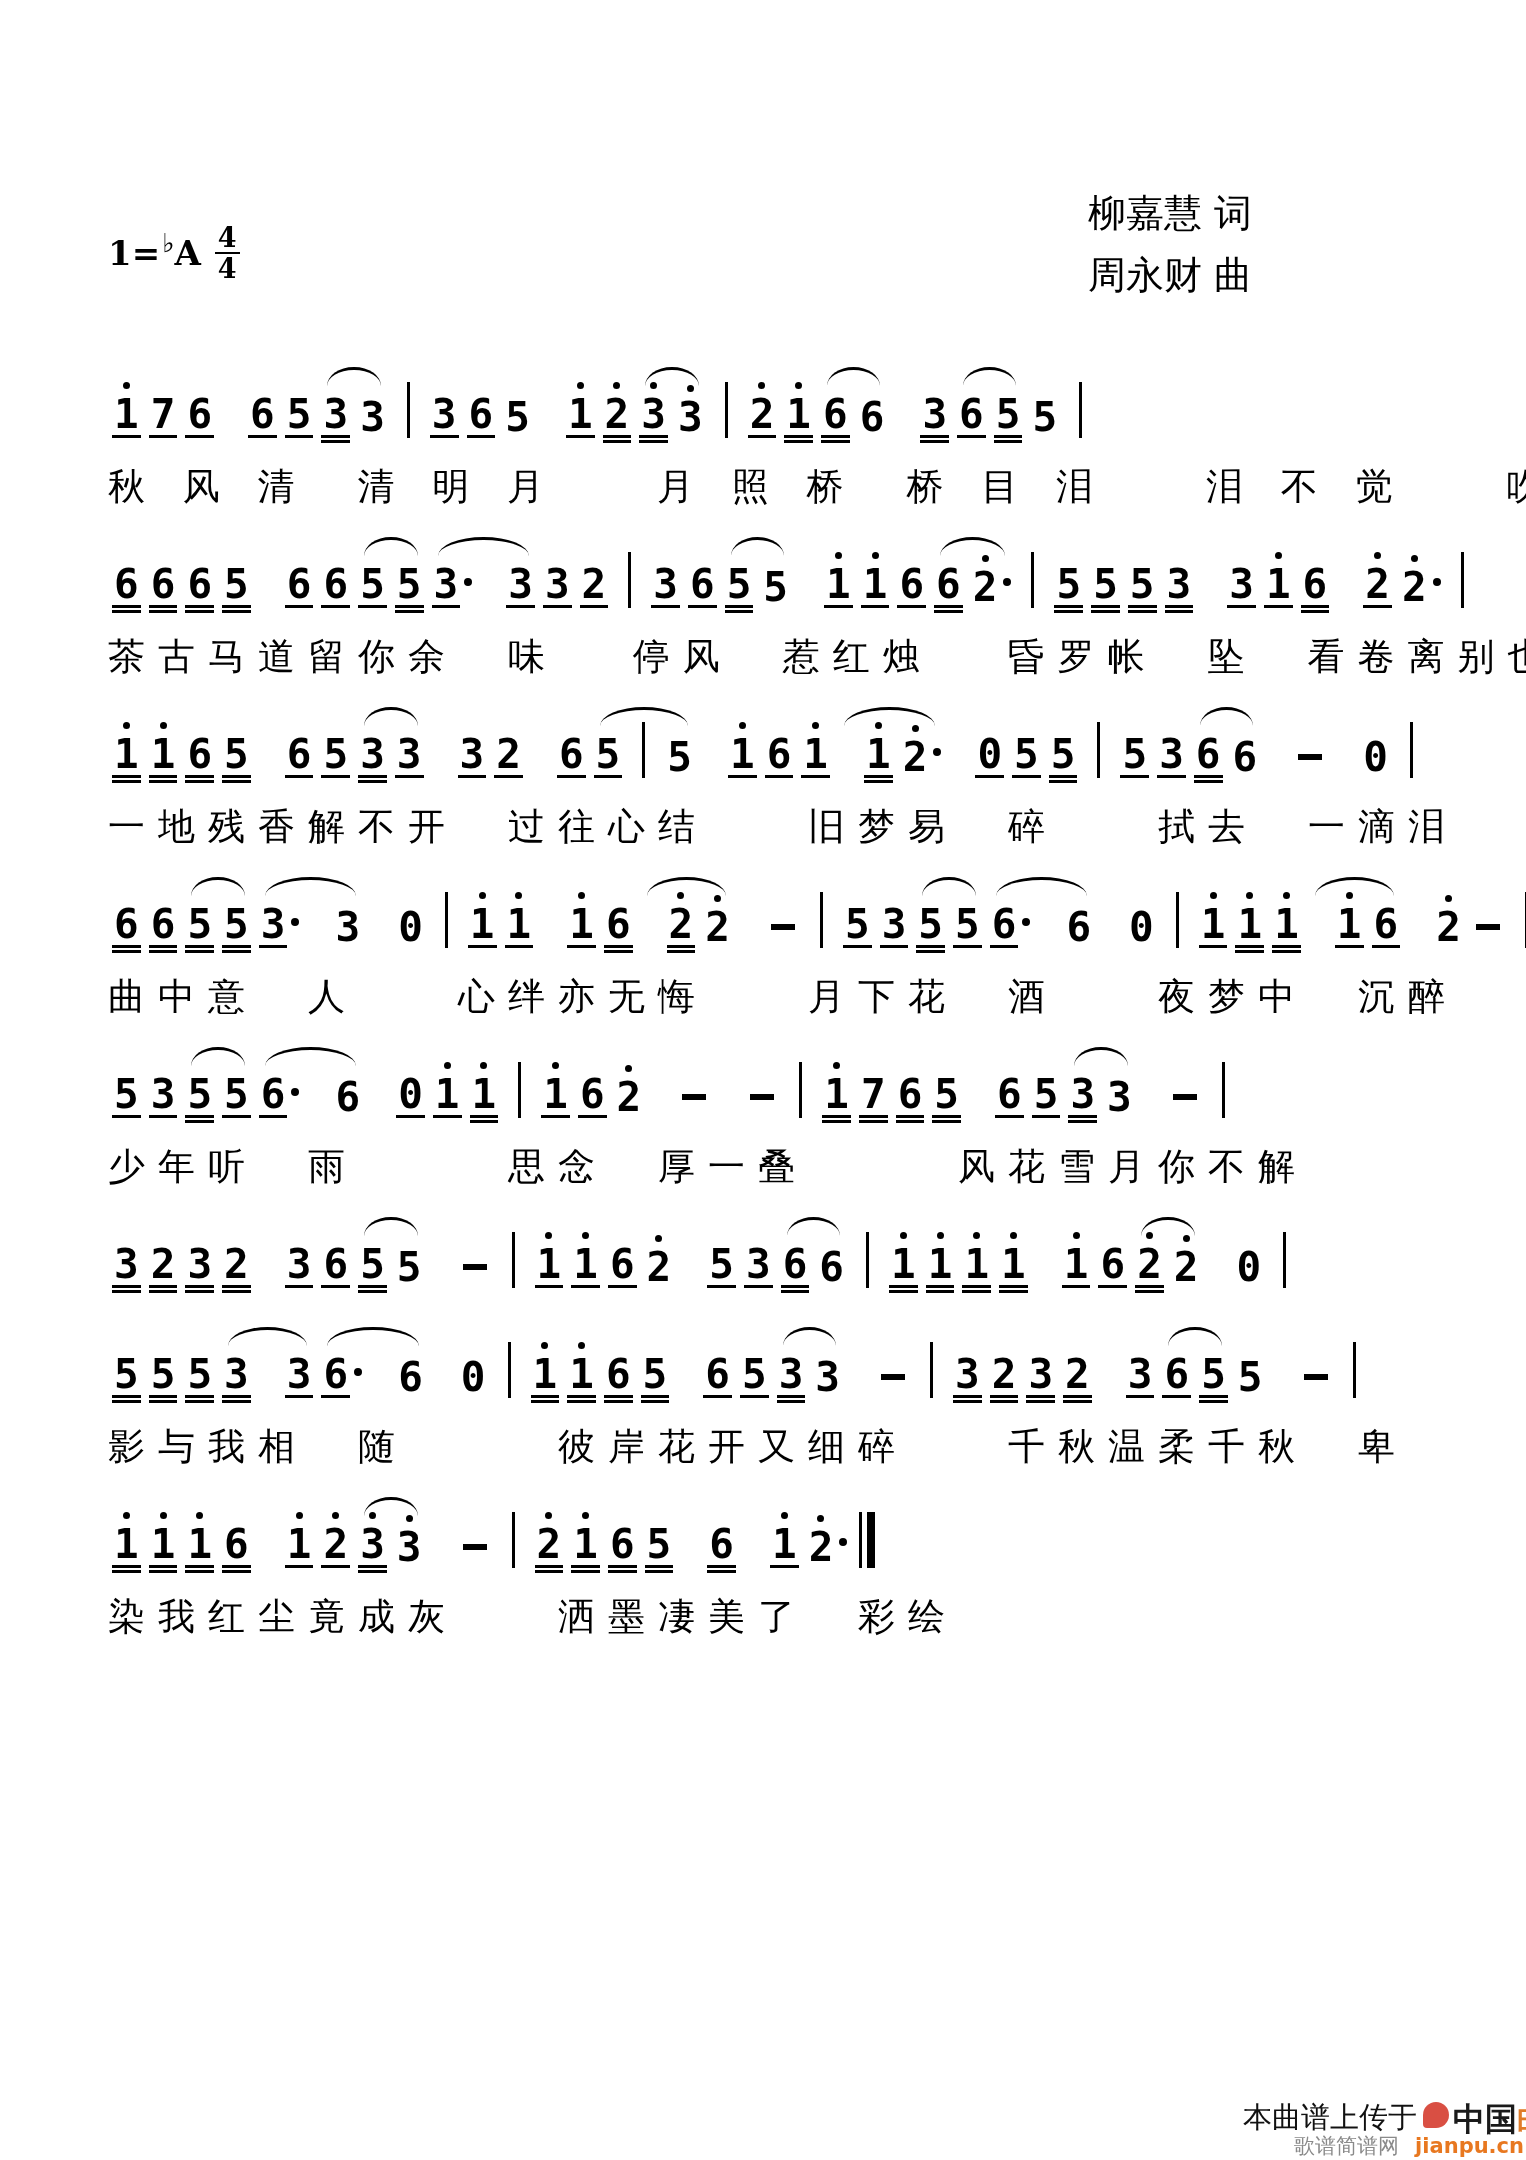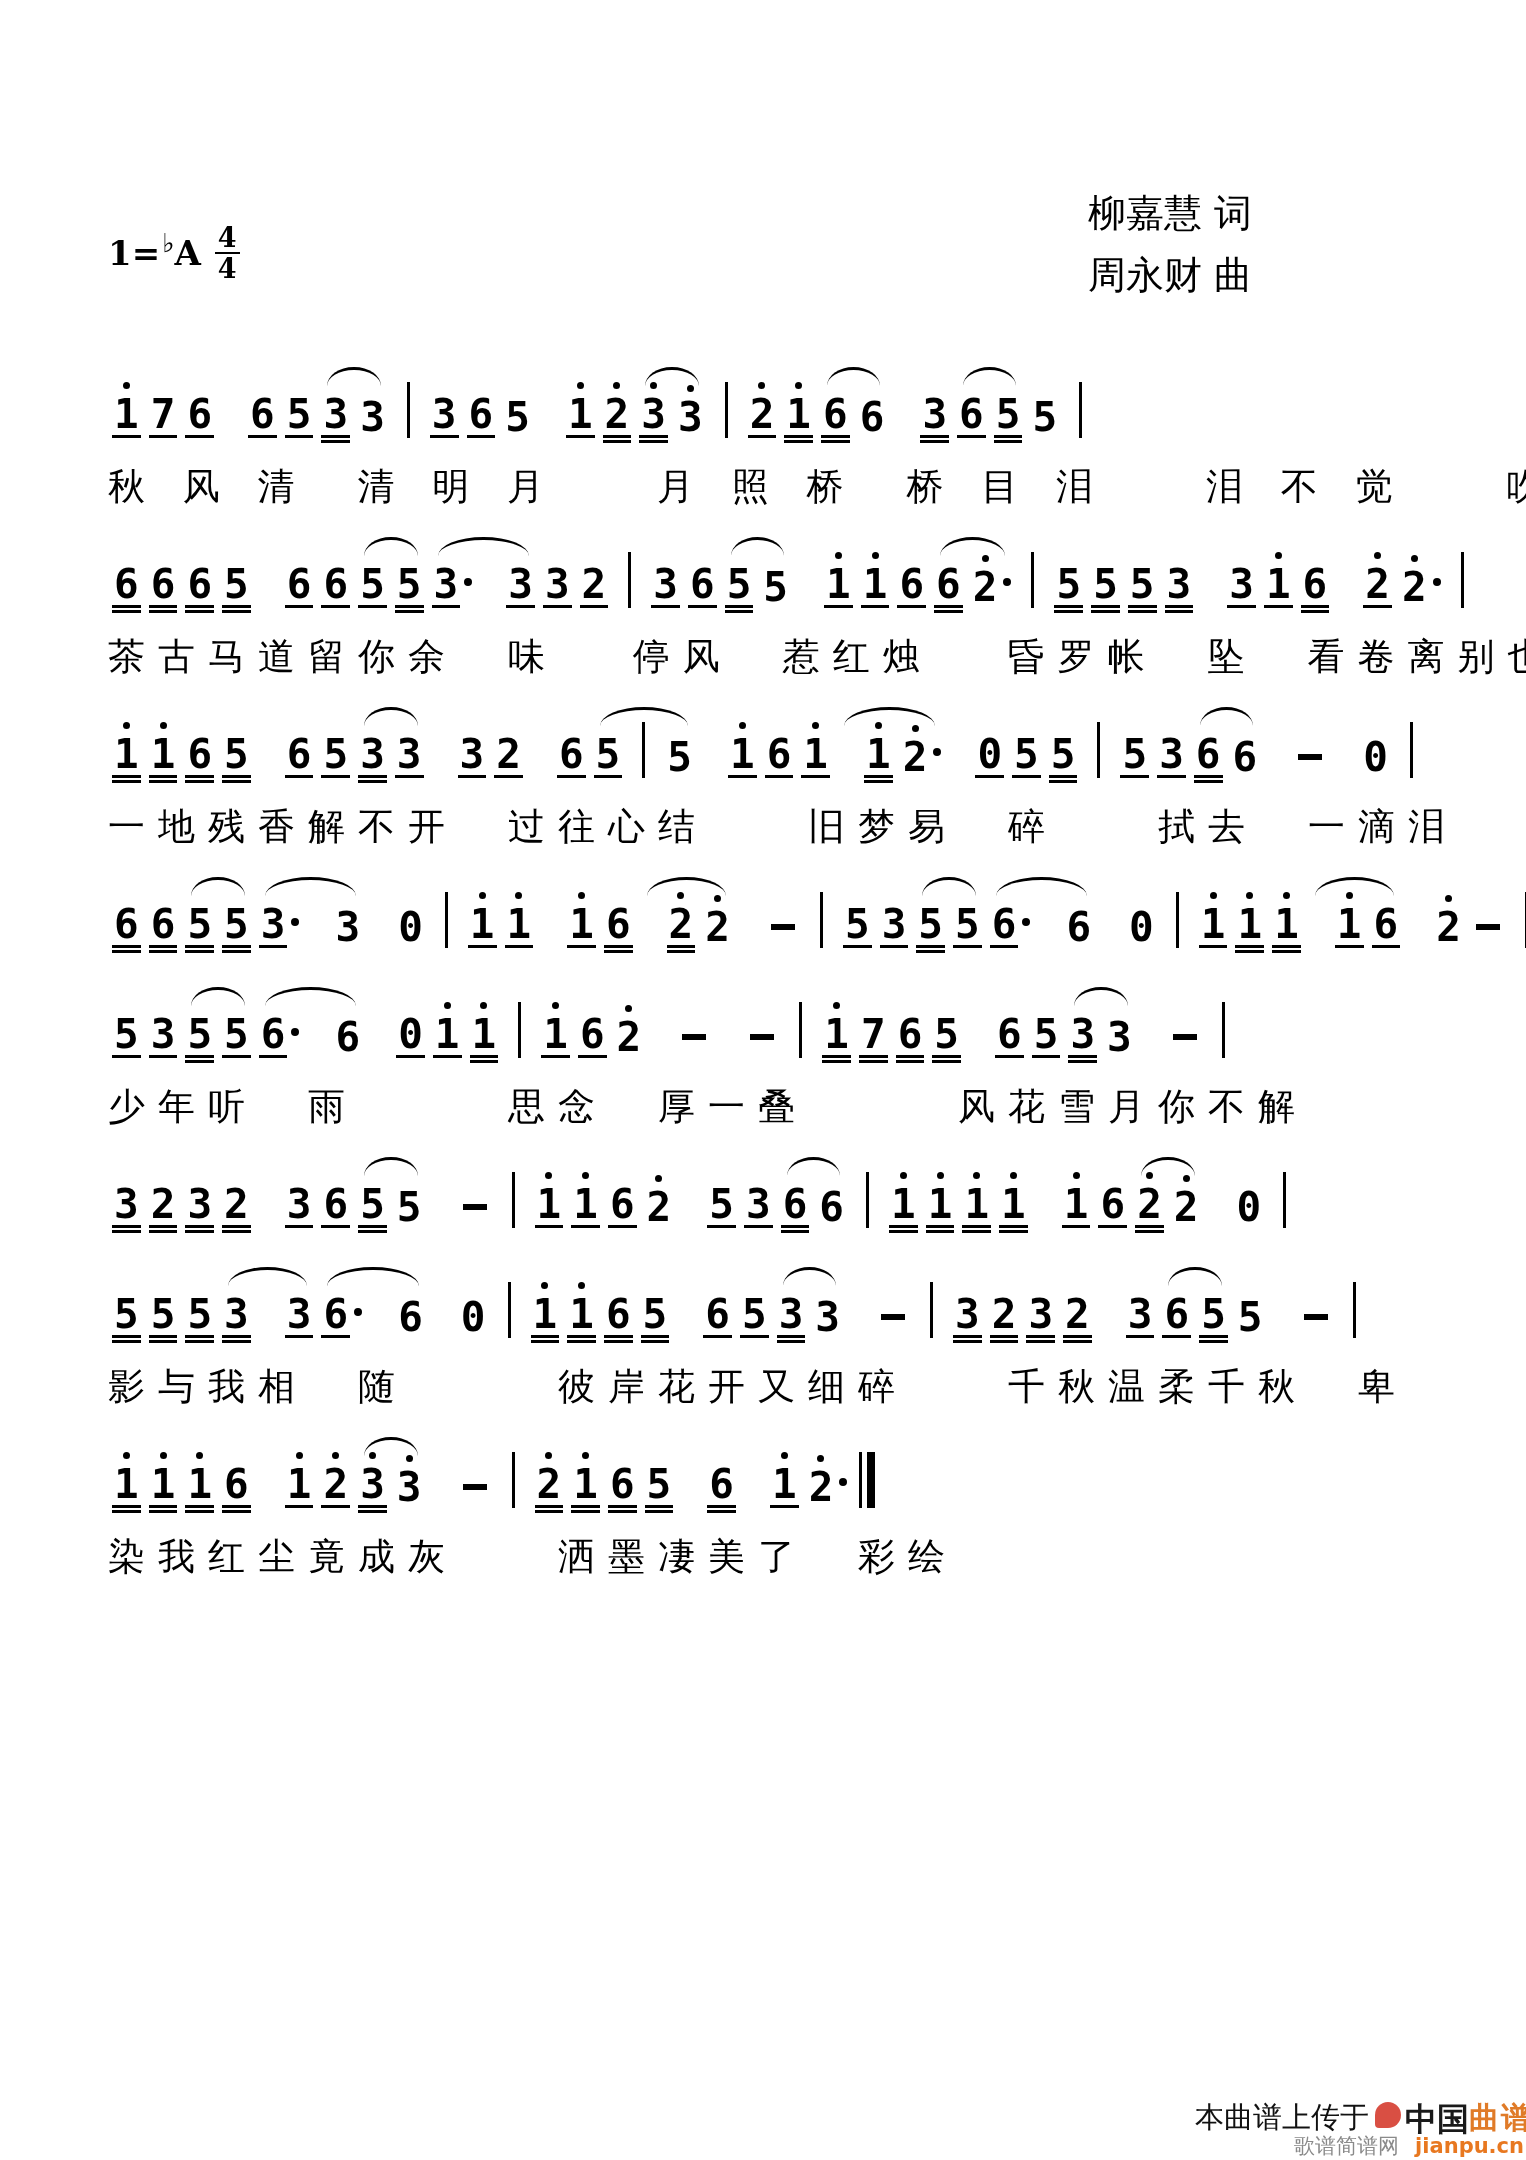--- a/index.html
+++ b/index.html
@@ -47,21 +47,21 @@
   .endbar .thick{width:8px;height:56px;background:#000;}
   .slur-group{position:relative;display:inline-flex;align-items:flex-end;}
   .slur-group::before{content:'';position:absolute;top:-15px;left:10px;right:10px;height:16px;
         border-top:3px solid #000;border-radius:50% 50% 0 0 / 100% 100% 0 0;}
   .lyric-row{margin-top:10px;font-size:37px;letter-spacing:13px;white-space:pre;
              font-family:"DejaVu Serif",serif;}
 
   
   .footer{position:absolute;left:1195px;top:2098px;width:331px;height:62px;overflow:hidden;}
   .footer-row1{display:flex;align-items:flex-start;white-space:nowrap;}
-  .upload-text{font-size:29px;color:#111;font-weight:500;}
+  .upload-text{font-size:29px;color:#111;font-weight:500;margin-left:48px;}
   .logo{display:inline-flex;align-items:flex-start;margin-left:6px;}
   .logo-mark{width:26px;height:26px;border-radius:50% 50% 50% 4px;background:#d94f43;
              display:inline-block;margin:4px 4px 0 0;}
   .logo-cn{font-size:32px;font-weight:bold;color:#1a1a1a;}
   .logo-site{font-size:30px;font-weight:bold;color:#e07b28;letter-spacing:2px;}
   .footer-row2{position:absolute;right:2px;top:34px;font-size:21px;white-space:nowrap;}
   .site-name{color:#8a8a8a;}
   .site-domain{color:#e87820;font-weight:bold;margin-left:16px;}
 </style>
 </head>
@@ -580,20 +580,21 @@
           <span class="note gap">
             <span class="odot"></span>
             <span class="digit">2</span>
           </span>
           <span class="note">
             <span class="odot hidden"></span>
             <span class="digit dash"></span>
           </span>
           <span class="barline"></span>
         </div>
+        <div class="lyric-row">曲中意　人　　心绊亦无悔　　月下花　酒　　夜梦中　沉醉</div>
       </div>
       <div class="system">
         <div class="note-row">
           <span class="note">
             <span class="odot hidden"></span>
             <span class="digit u1">5</span>
           </span>
           <span class="note">
             <span class="odot hidden"></span>
             <span class="digit u1">3</span>

